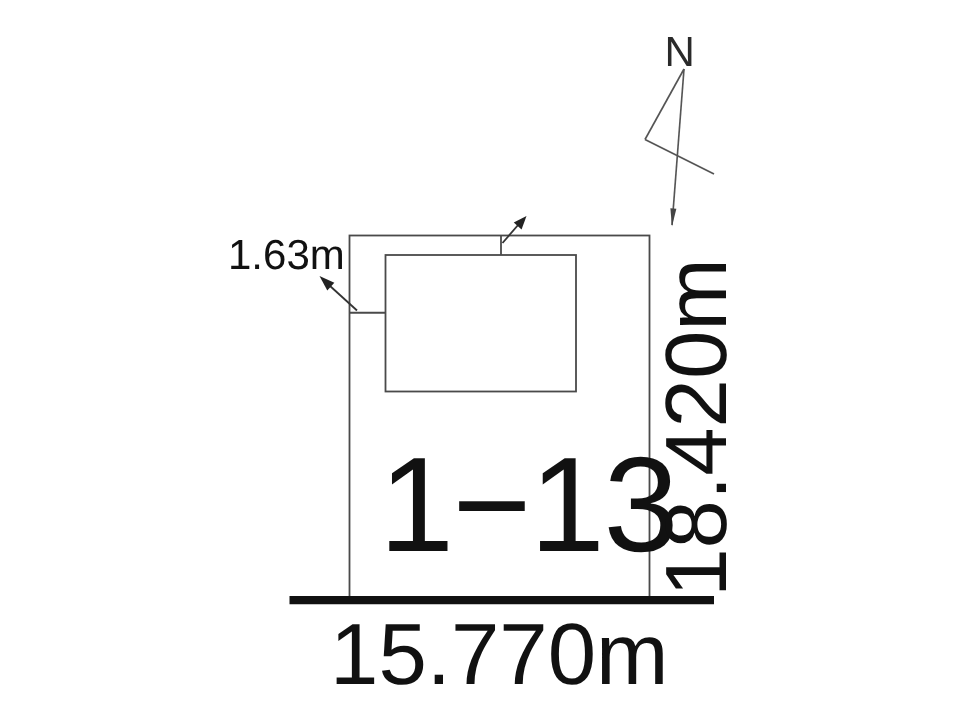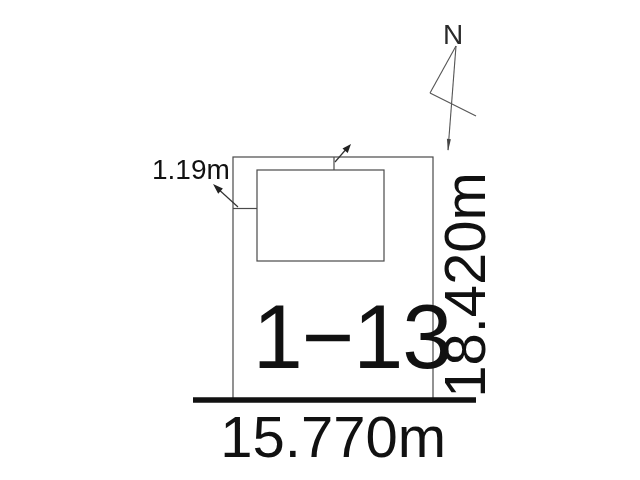--- a/index.html
+++ b/index.html
@@ -16,21 +16,21 @@
   .lbl-small{font-size:28px;line-height:28px;}
   #label-building-left{left:152px;top:156px;}
   #label-building-top{left:333px;top:118px;}
   #parcel-number{
     left:252px;top:292px;width:200px;
     font-size:90px;line-height:90px;
     text-align:center;letter-spacing:-1px;
   }
   #bottom-dimension{
     left:220px;top:408px;width:226px;
-    font-size:58px;line-height:58px;text-align:right;
+    font-size:58px;line-height:58px;text-align:left;
   }
   #right-dimension{
     left:352px;top:256px;width:226px;height:58px;
     font-size:58px;line-height:58px;text-align:center;
     transform:rotate(-90deg);transform-origin:center center;
   }
 </style>
 </head>
 <body>
 
@@ -56,21 +56,21 @@
 
     <g stroke="#555" stroke-width="1.1" fill="none">
       <line x1="456" y1="46" x2="448" y2="150"></line>
       <line x1="456" y1="46" x2="430" y2="93"></line>
       <line x1="430" y1="93" x2="476" y2="116"></line>
     </g>
     <polygon points="448,151 450.9,139.2 446.9,138.8" fill="#444"></polygon>
     <text x="443" y="44" font-size="28" fill="#2a2a2a" font-family="Liberation Sans, sans-serif">N</text>
   </svg>
 
-  <div class="lbl lbl-small" id="label-building-left">1.19m</div>
+  <div class="lbl lbl-small" id="label-building-left">1.63m</div>
 
 
   <div class="lbl" id="parcel-number">1−13</div>
 
   <div class="lbl" id="bottom-dimension">15.770m</div>
 
   <div class="lbl" id="right-dimension">18.420m</div>
 
 </div>
 

